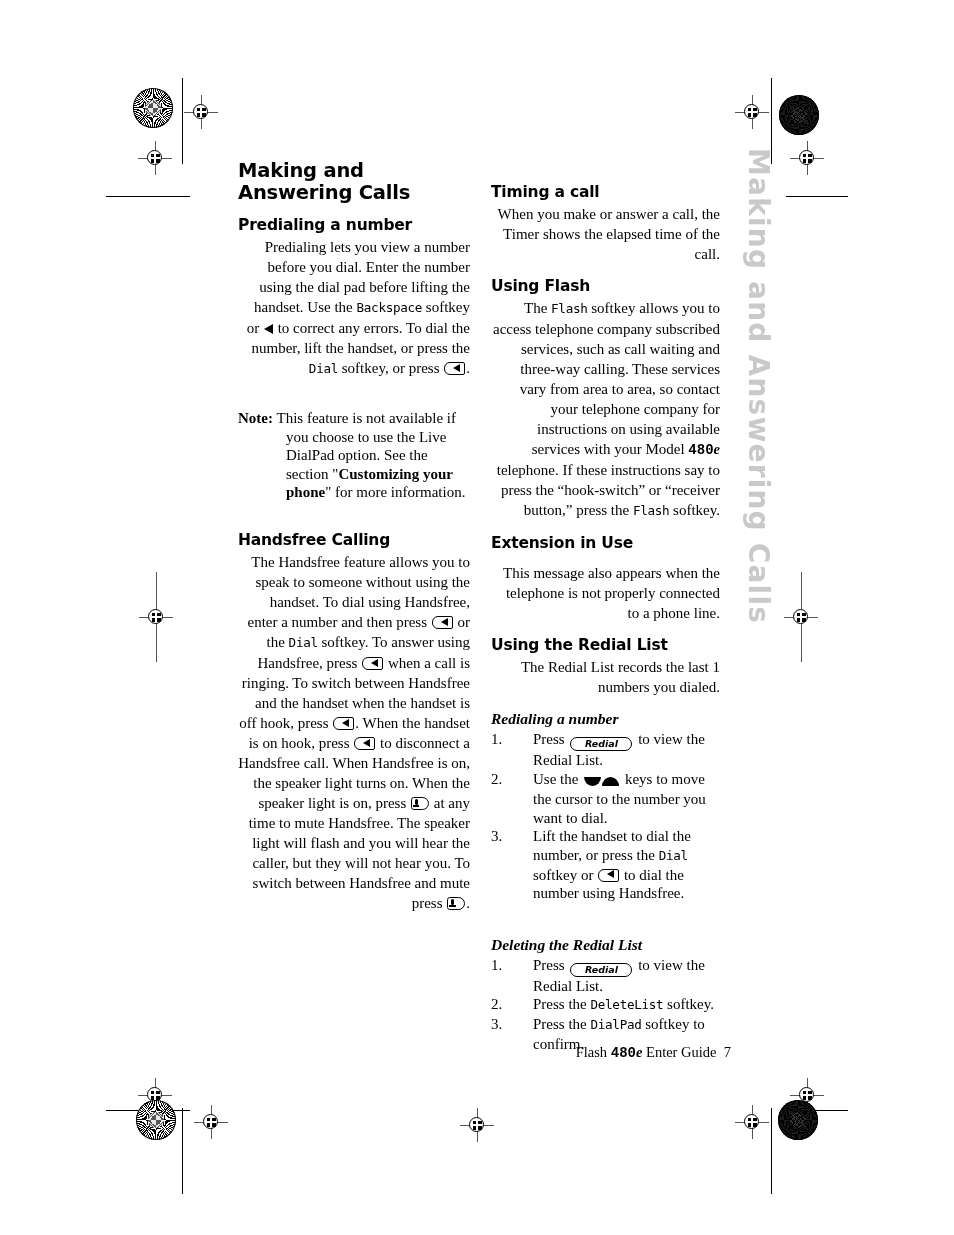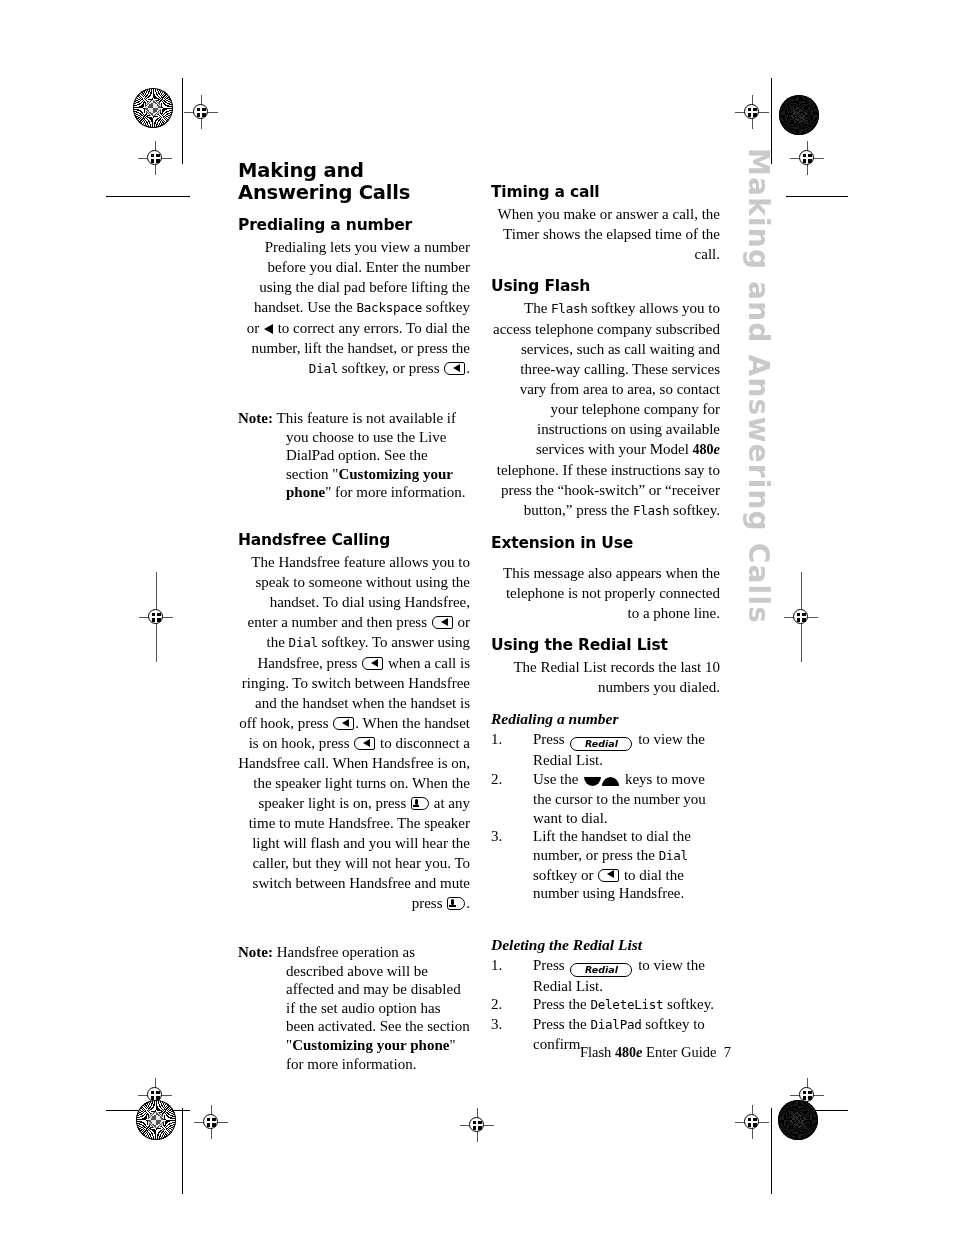--- a/index.html
+++ b/index.html
@@ -93,21 +93,21 @@
          border-radius:50% 50% 0 0/100% 100% 0 0;}
 
   
   .pill{display:inline-block;vertical-align:-3px;min-width:62px;height:14px;
         border:1.3px solid #000;border-radius:8px;box-sizing:border-box;
         text-align:center;font-family:"DejaVu Sans",sans-serif;font-weight:bold;
         font-style:italic;font-size:9.5px;line-height:12px;padding:0 6px;margin:0 2px;}
 
   
   .model{white-space:nowrap;}
-  .model .num{font-family:Liberation Serif, serif;font-weight:bold;font-size:14px;}
+  .model .num{font-family:Liberation Mono, monospace;font-weight:bold;font-size:14px;}
   .model .e{font-family:"Liberation Serif",serif;font-style:italic;font-weight:bold;font-size:14.5px;}
 
   
   .runhead{position:absolute;left:703px;top:148px;width:72px;height:540px;
            color:#c9c9c9;font-family:"DejaVu Sans",sans-serif;font-weight:bold;
            font-size:28px;letter-spacing:1.2px;white-space:nowrap;
            writing-mode:vertical-rl;text-orientation:mixed;}
 
   .footer{position:absolute;left:491px;top:1044px;width:240px;
           font-size:14.5px;text-align:right;}
@@ -249,21 +249,20 @@
     <div class="note"><span class="lbl">Note:</span> <span>This feature is not available if you choose to use the Live DialPad option.  See the section "</span><span class="bold">Customizing your phone</span><span>" for more information.</span></div>
 
     <div class="sp30"></div>
 
     <h2 class="head">Handsfree Calling</h2>
 
     <p><span>The Handsfree feature allows you to speak to someone without using the handset. To dial using Handsfree, enter a number and then press </span><span class="gl hf"><span class="frame"></span><span class="tri"></span></span><span> or the </span><span class="mono">Dial</span><span> softkey. To answer using Handsfree, press </span><span class="gl hf"><span class="frame"></span><span class="tri"></span></span><span> when a call is ringing.  To switch between Handsfree and the handset when the handset is off hook, press </span><span class="gl hf"><span class="frame"></span><span class="tri"></span></span><span>. When the handset is on hook, press </span><span class="gl hf"><span class="frame"></span><span class="tri"></span></span><span> to disconnect a Handsfree call. When Handsfree is on, the speaker light turns on. When the speaker light is on, press </span><span class="gl mute"><span class="mframe"></span><span class="mic"></span><span class="base"></span></span><span> at any time to mute Handsfree. The speaker light will flash and you will hear the caller, but they will not hear you. To switch between Handsfree and mute press </span><span class="gl mute"><span class="mframe"></span><span class="mic"></span><span class="base"></span></span><span>.</span></p>
 
     <div class="sp30"></div>
 
-    <div class="note"><span class="lbl">Note:</span> <span>Handsfree operation as described above will be affected and may be disabled if the set audio option has been activated.  See the section "</span><span class="bold">Customizing your phone</span><span>" for more information.</span></div>
 
   </div>
 
   <div class="colR">
 
     <h2 class="head">Timing a call</h2>
     <p>When you make or answer a call, the Timer shows the elapsed time of the call.</p>
 
     <div class="sp14"></div>
 
@@ -271,21 +270,21 @@
     <p><span>The </span><span class="mono">Flash</span><span> softkey allows you to access telephone company subscribed services, such as call waiting and three-way calling. These services vary from area to area, so contact your telephone company for instructions on using available services with your Model </span><span class="model"><span class="num">480</span><span class="e">e</span></span><span> telephone. If these instructions say to press the “hook-switch” or “receiver button,” press the </span><span class="mono">Flash</span><span> softkey.</span></p>
 
     <div class="sp14"></div>
 
     <h2 class="head">Extension in Use</h2>
     <p class="gap">This message also appears when the telephone is not properly connected to a phone line.</p>
 
     <div class="sp14"></div>
 
     <h2 class="head">Using the Redial List</h2>
-    <p>The Redial List records the last 10 numbers you dialed.</p>
+    <p>The Redial List records the last 1 numbers you dialed.</p>
 
     <h3 class="subhead">Redialing a number</h3>
 
     <ol class="olist">
       <li><span class="num">1.</span><span>Press </span><span class="pill">Redial</span><span> to view the Redial List.</span></li>
       <li><span class="num">2.</span><span>Use the </span><span class="navkeys"><span class="navdn"></span><span class="navup"></span></span><span> keys to move the cursor to the number you want to dial.</span></li>
       <li><span class="num">3.</span><span>Lift the handset to dial the number, or press the </span><span class="mono">Dial</span><span> softkey or </span><span class="gl hf"><span class="frame"></span><span class="tri"></span></span><span> to dial the number using Handsfree.</span></li>
     </ol>
 
     <div class="sp20"></div>

